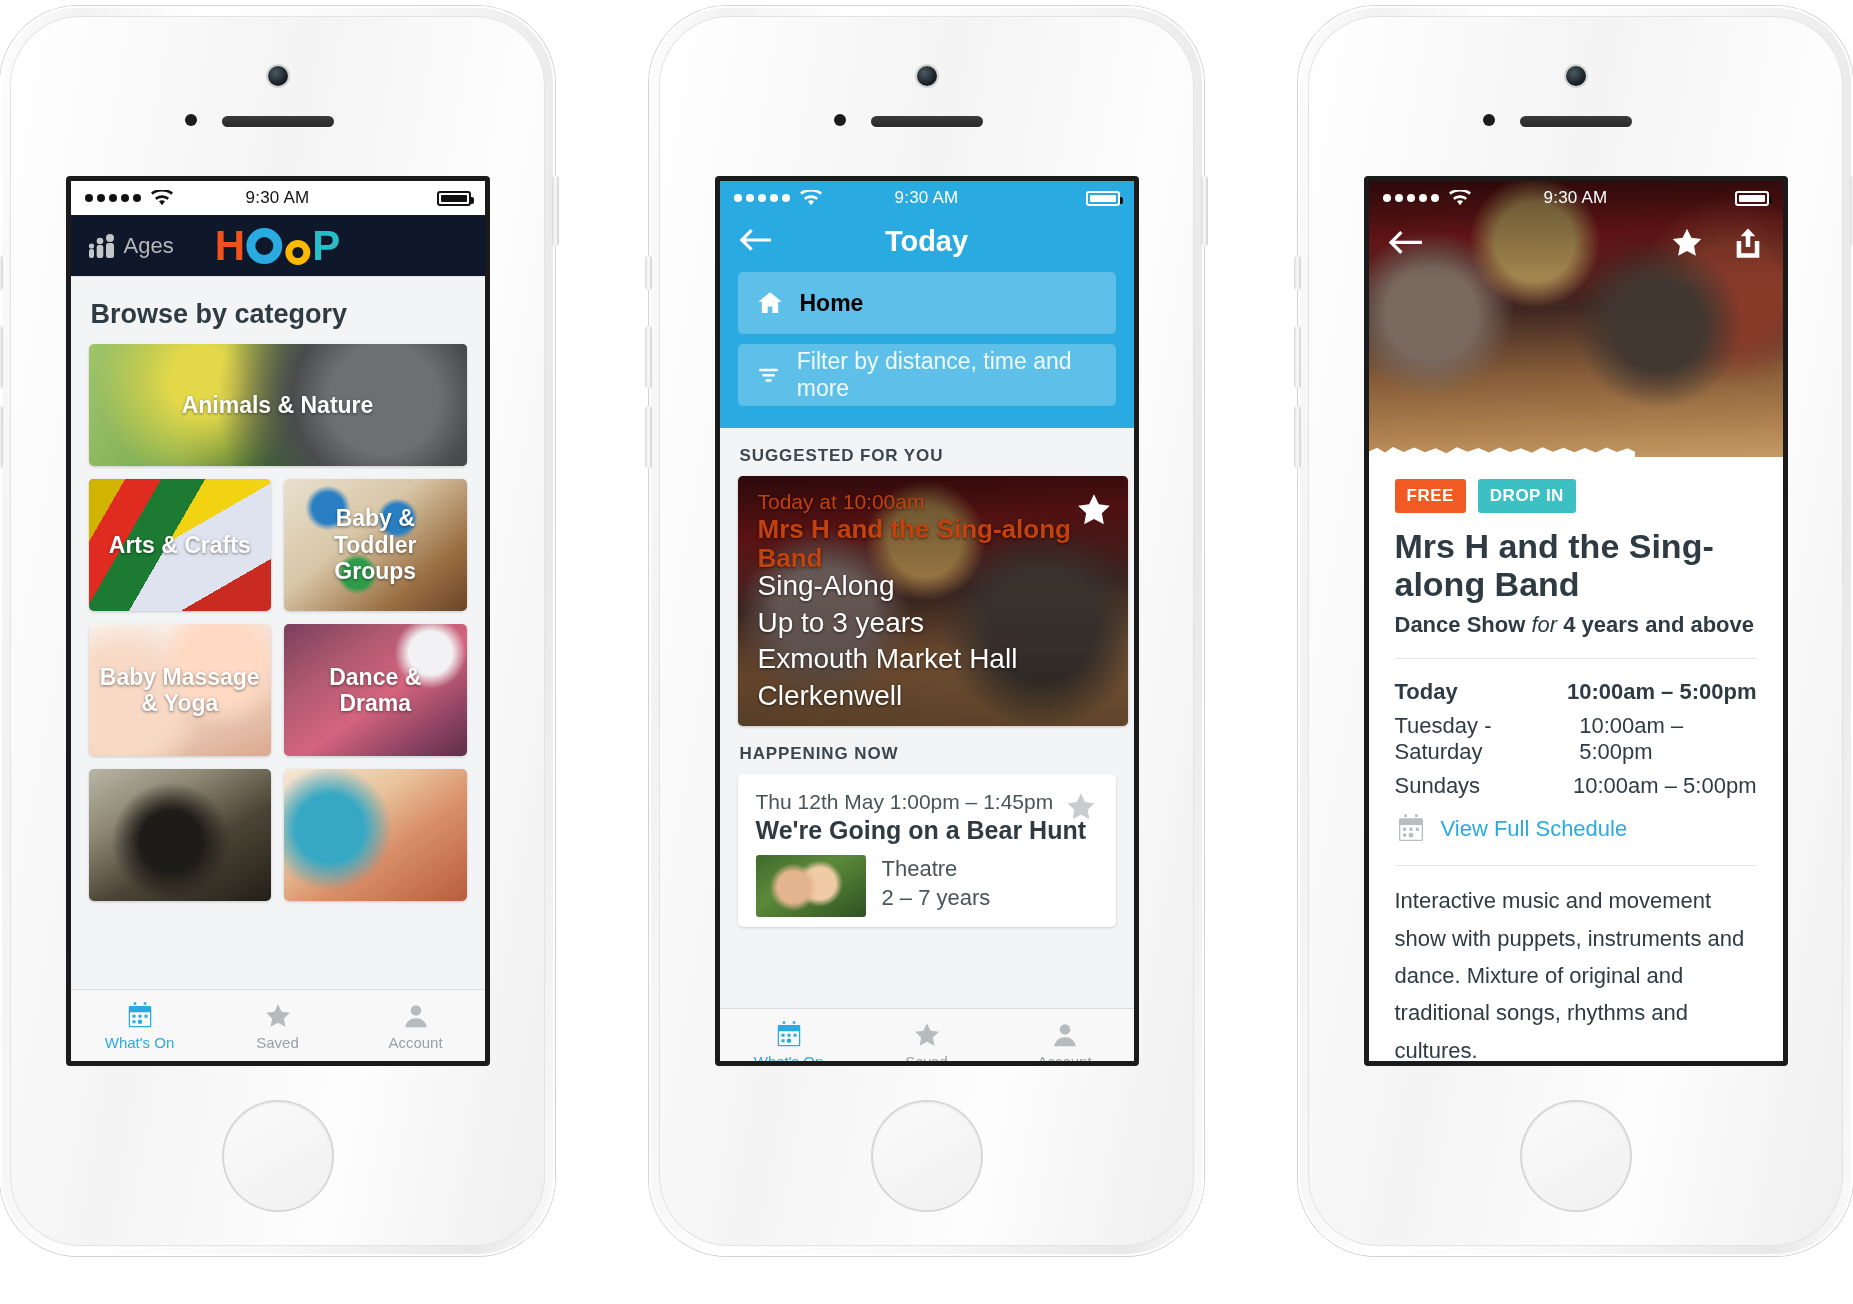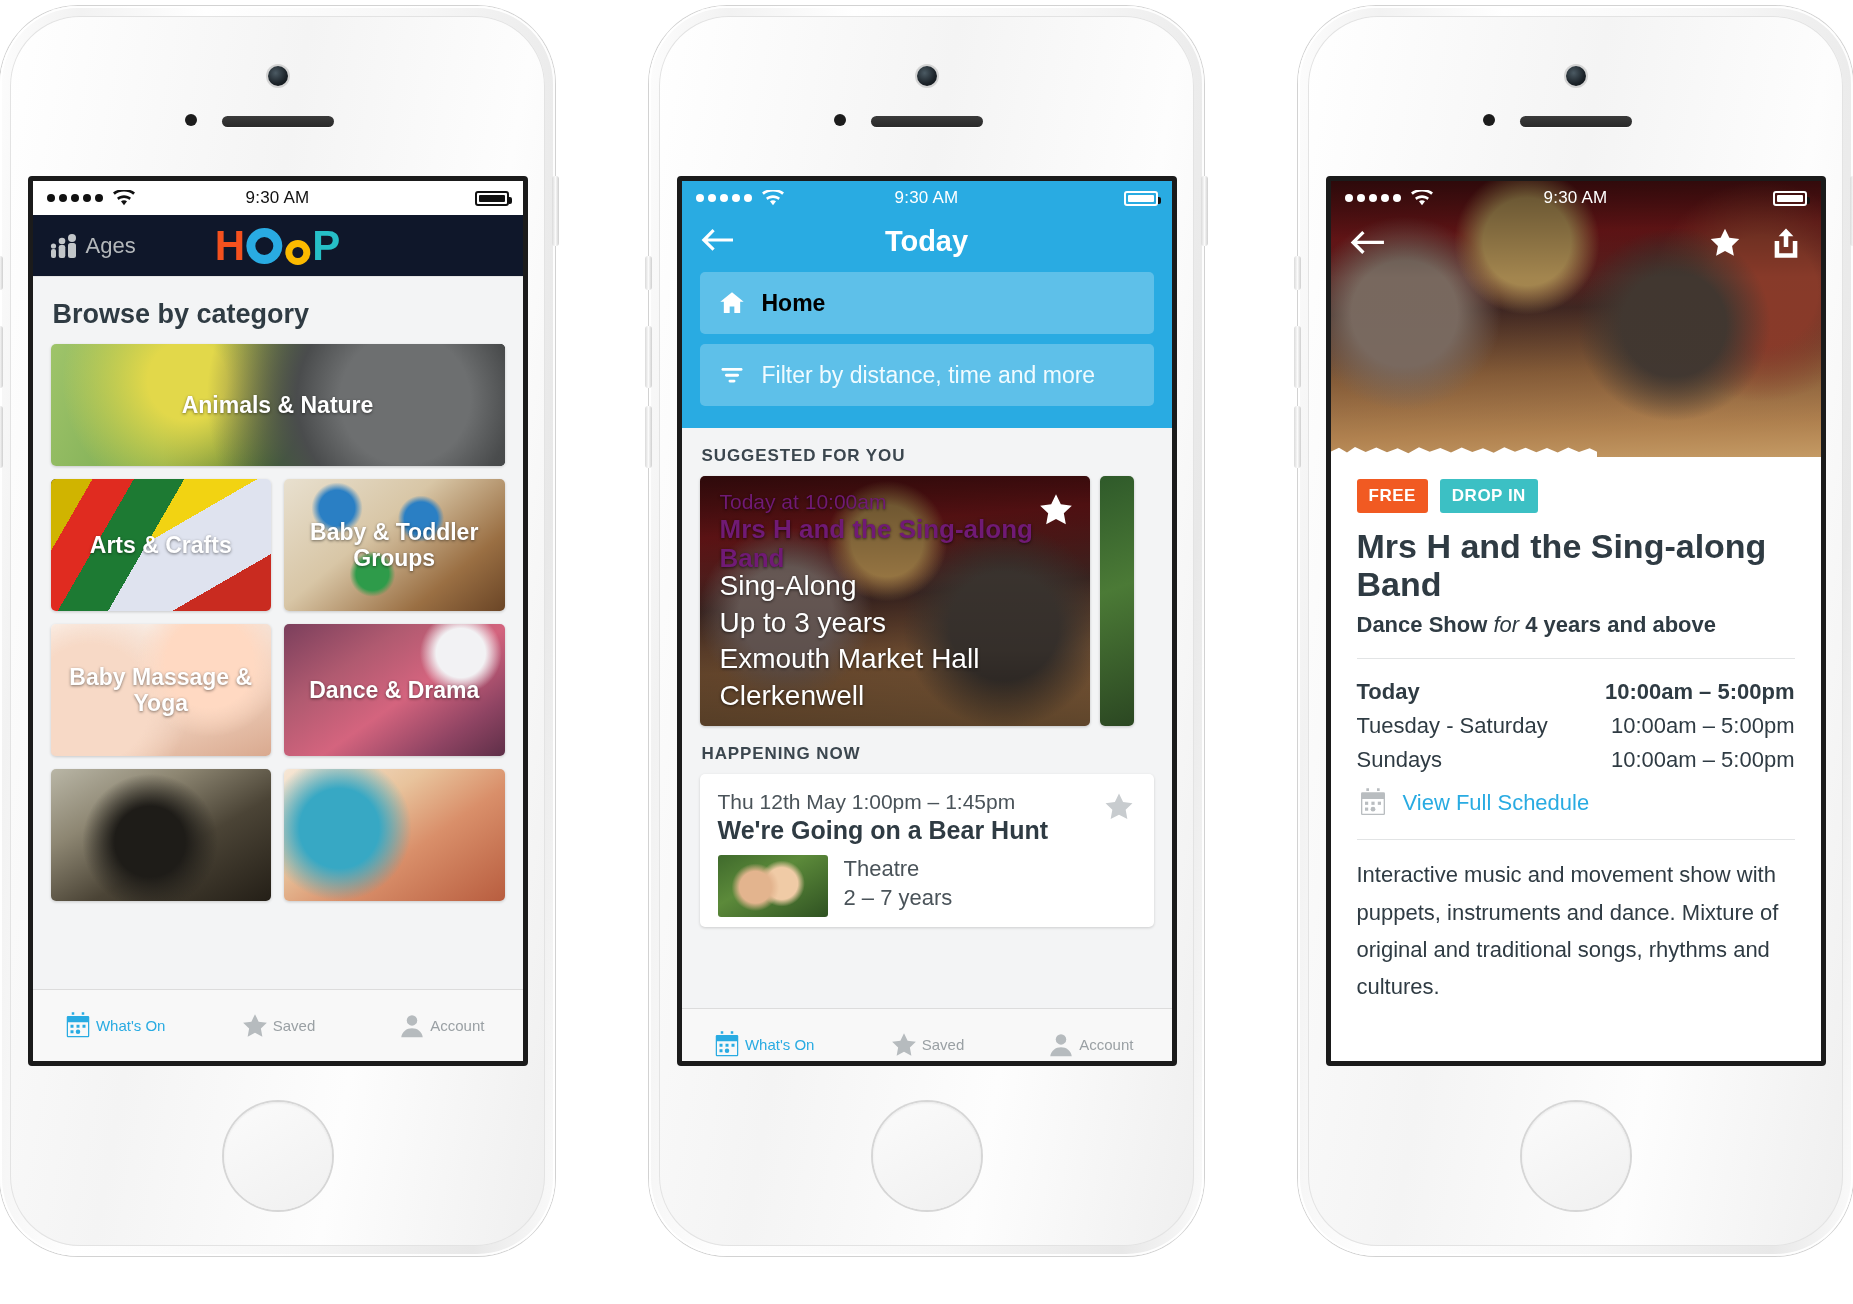--- a/index.html
+++ b/index.html
@@ -41,21 +41,21 @@
              background:radial-gradient(circle at 38% 35%, #4b5a63 0%, #1b2228 60%, #0c0f12 100%);
              box-shadow:0 0 0 2px #d4d4d4; }
   .sensor  { position:absolute; left:185px; top:108px; width:12px; height:12px; border-radius:50%; background:#1c1c1c; }
   .home-btn{ position:absolute; left:50%; transform:translateX(-50%); bottom:46px; width:108px; height:108px; border-radius:50%;
              background:linear-gradient(150deg,#fbfbfb,#f0f0f0);
              box-shadow:0 0 0 2px #d6d6d6, inset 0 1px 2px rgba(0,0,0,.07); }
 
   
   .screen {
     position:absolute; left:50%; transform:translateX(-50%); top:170px;
-    width:500px; height:890px;
+    width:424px; height:890px;
     background:#ffffff; overflow:hidden;
     border:5px solid #1b1b1b; border-radius:4px;
   }
   .screen-clip { position:absolute; inset:0; overflow:hidden; }
 
   
   .statusbar { height:34px; display:flex; align-items:center; padding:0 14px; position:relative; font-size:17px; }
   .sb-dots { display:flex; gap:4px; align-items:center; }
   .sb-dot { width:8px; height:8px; border-radius:50%; background:#111; }
   .sb-wifi { margin-left:10px; display:inline-flex; }
@@ -89,38 +89,38 @@
   .tile.wide { height:122px; }
   .tile.half { height:132px; }
   .tile-row { display:flex; gap:13px; }
   .tile-row .tile { flex:1; }
 
   .ph { position:absolute; inset:0; }
 
   
   .tabbar { position:absolute; left:0; right:0; bottom:0; height:72px; background:rgba(248,248,248,.94);
             border-top:1px solid #dcdcdc; display:flex; }
-  .tab { flex:1; display:flex; flex-direction:row; align-items:center; justify-content:center; gap:3px; }
+  .tab { flex:1; display:flex; flex-direction:column; align-items:center; justify-content:center; gap:3px; }
   .tab span { font-size:15px; color:#9aa0a4; }
   .tab.active span { color:#29ABE2; }
 
   
   .p2-head { background:#29ABE2; padding-bottom:12px; }
   .p2-title { color:#fff; font-size:29px; font-weight:bold; text-align:center; padding:10px 0 14px 0; position:relative; }
   .p2-back { position:absolute; left:18px; top:50%; transform:translateY(-50%); }
   .p2-pill { margin:0 18px 10px 18px; height:62px; border-radius:5px; background:rgba(255,255,255,.25);
              display:flex; align-items:center; gap:16px; padding:0 18px; color:#000000; font-size:23px; font-weight:bold; }
   .p2-pill.filter { font-weight:normal; color:#f0fbff; }
   .p2-body { background:#f3f4f5; height:calc(100% - 34px - 194px); position:relative; overflow:hidden; }
   .sect-head { font-size:17px; font-weight:bold; color:#3b464e; letter-spacing:.9px; padding:18px 20px 10px 20px; }
   .sugg-row { display:flex; gap:10px; padding:0 0 0 18px; }
   .sugg-card { position:relative; width:390px; height:250px; border-radius:5px; overflow:hidden; flex:0 0 auto;
                box-shadow:0 1px 3px rgba(0,0,0,.2); }
   .sugg-card.peek { width:34px; }
-  .sc-top { position:absolute; left:20px; right:56px; top:14px; color:#701a75; text-shadow:0 1px 3px rgba(0,0,0,.6); }
+  .sc-top { position:absolute; left:20px; right:56px; top:14px; color:#c2410c; text-shadow:0 1px 3px rgba(0,0,0,.6); }
   .sc-when { font-size:21px; }
   .sc-name { font-size:26px; font-weight:bold; line-height:1.12; margin-top:1px; }
   .sc-bottom { position:absolute; left:20px; bottom:12px; color:#fff; font-size:28px; line-height:1.3; text-shadow:0 1px 3px rgba(0,0,0,.6); }
   .sc-star { position:absolute; right:14px; top:14px; }
 
   .now-card { margin:0 18px; background:#fff; border-radius:5px; box-shadow:0 1px 3px rgba(0,0,0,.16); padding:16px 18px 10px 18px; position:relative; }
   .now-when { font-size:21px; color:#4a5359; }
   .now-name { font-size:25px; font-weight:bold; color:#2f3b43; margin-top:2px; }
   .now-meta { display:flex; gap:16px; margin-top:10px; align-items:flex-start; }
   .now-thumb { width:110px; height:62px; border-radius:3px; overflow:hidden; position:relative; flex:0 0 auto; }

